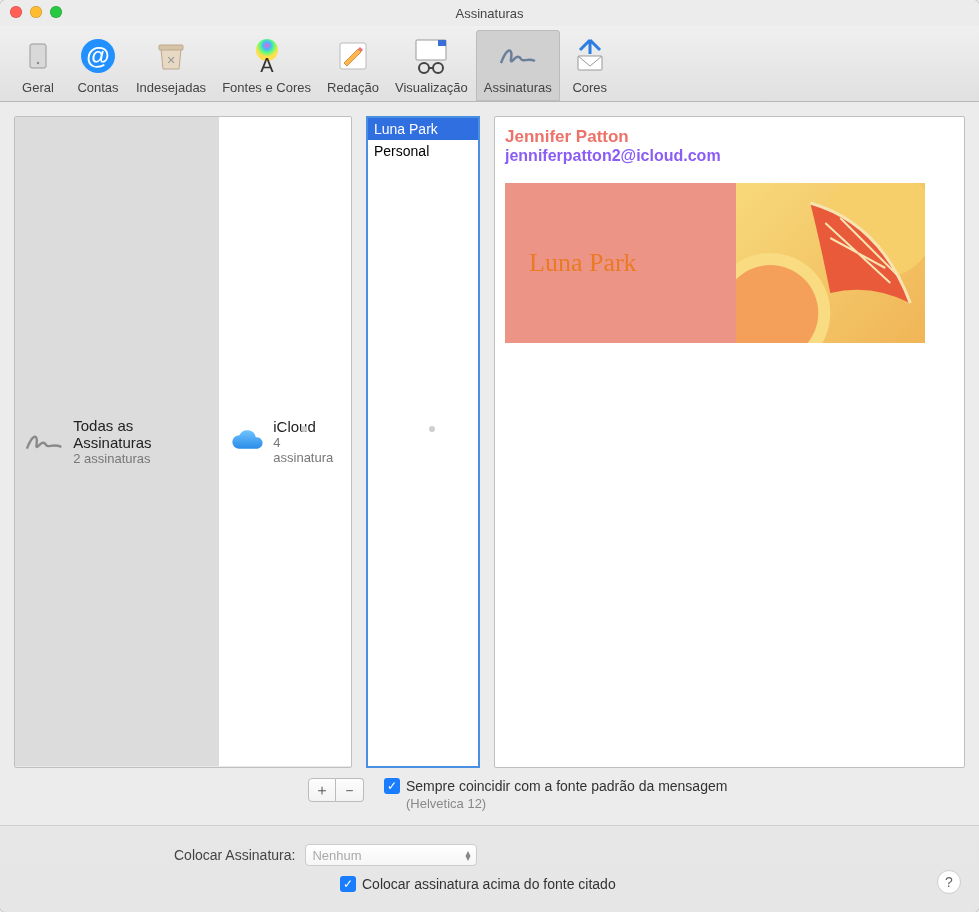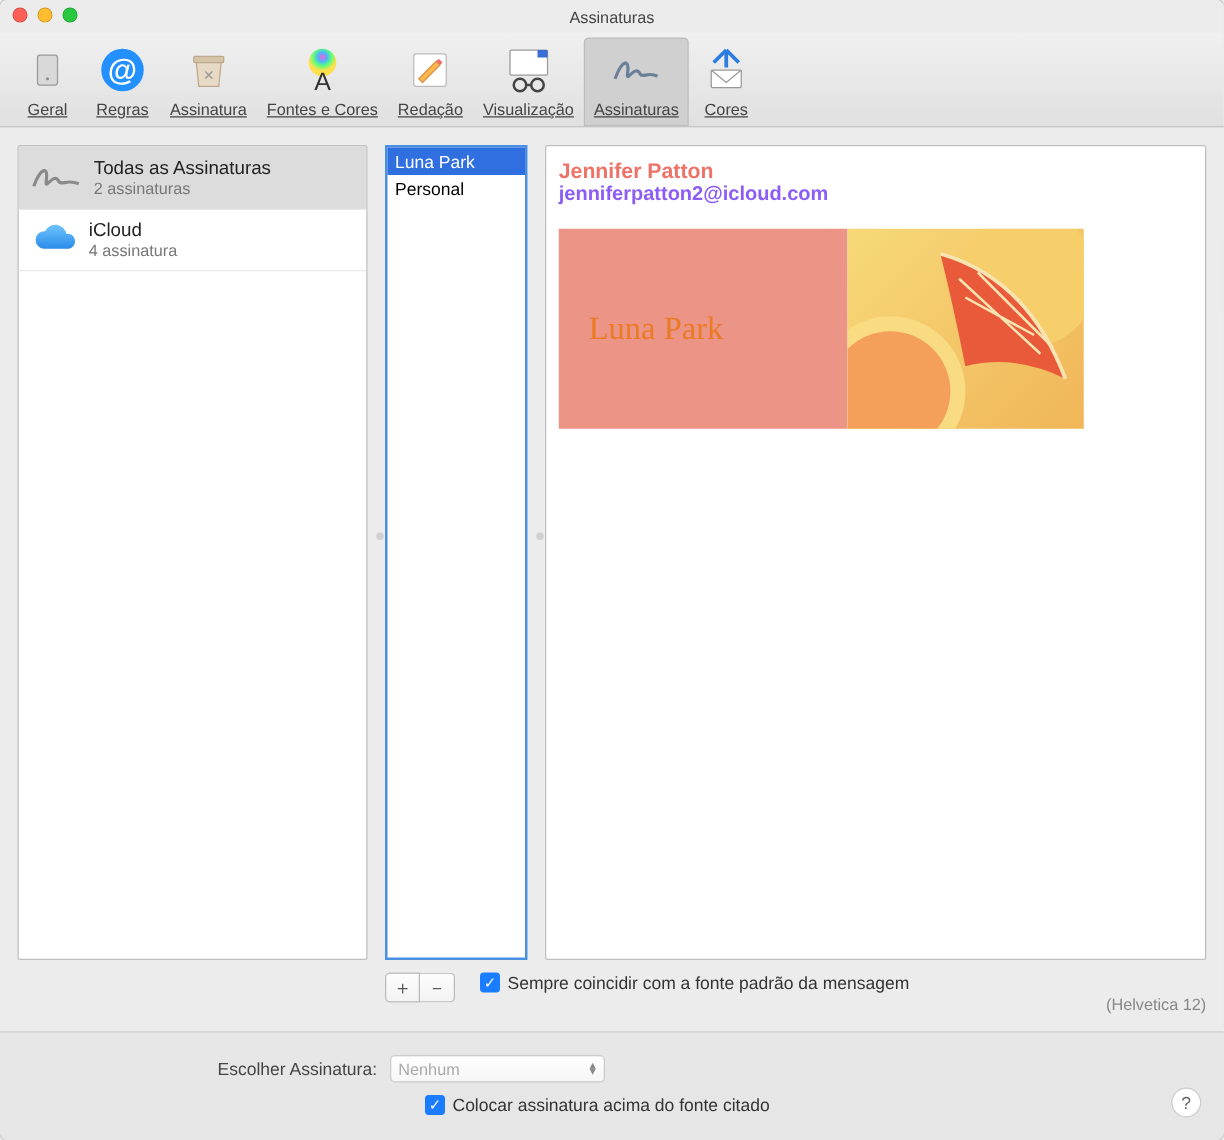--- a/index.html
+++ b/index.html
@@ -7,42 +7,42 @@
 .window { width: 979px; height: 912px; background: linear-gradient(#ececec,#e6e6e6); border-radius: 6px; box-shadow: 0 0 0 1px #c9c9c9; display: flex; flex-direction: column; }
 .titlebar { height: 26px; position: relative; display:flex; align-items:center; justify-content:center; border-top-left-radius:6px; border-top-right-radius:6px; }
 .traffic { position:absolute; left:10px; top:6px; display:flex; gap:8px;}
 .tl { width:12px; height:12px; border-radius:50%; box-shadow: inset 0 0 0 0.5px rgba(0,0,0,0.25);}
 .tl.red{background:#ff5f57;} .tl.yellow{background:#febc2e;} .tl.green{background:#28c840;}
 .title { font-size:13px; color:#444; }
 .toolbar { display:flex; padding: 4px 8px 0 8px; gap: 0; border-bottom:1px solid #b8b8b8; background:linear-gradient(#f0f0f0,#e0e0e0);}
 .tbtn { display:flex; flex-direction:column; align-items:center; padding:4px 8px 6px 8px; border-radius:4px 4px 0 0; cursor:default; }
 .tbtn.active { background:#d0d0d0; box-shadow: inset 0 0 0 1px #bcbcbc; }
 .tbtn .ic { width:44px; height:44px; display:flex; align-items:center; justify-content:center;}
-.tbtn .lbl { font-size:13px; color:#444; margin-top:2px;text-decoration:underline;}
+.tbtn .lbl { font-size:13px; color:#444; margin-top:2px;}
 .content { flex:1; display:flex; flex-direction:column; background:#ececec; padding:14px;}
 .threepane { flex:1; display:flex; gap:14px; }
 .pane { background:#fff; border:1px solid #bfbfbf; border-radius:2px; }
-.accounts { width:280px; display:flex; flex-direction:column;}
+.accounts { width:338px; display:flex; }
 .siglist { width:114px; border:2px solid #4a90e2; background:#fff;}
 .preview { flex:1; background:#fff; padding:10px;}
 .acc-item { display:flex; align-items:center; gap:8px; padding:8px 10px; border-bottom:1px solid #e8e8e8;}
 .acc-item.sel { background:#dcdcdc;}
 .acc-texts { display:flex; flex-direction:column;}
 .acc-title{font-size:15px; color:#222;}
 .acc-sub{font-size:13px; color:#777;}
 .sig-item { padding:3px 6px; font-size:14px; }
 .sig-item.sel { background:#2f6fe0; color:#fff;}
 .below { display:flex; align-items:flex-start; margin-top:10px; gap:20px; padding-left:294px;}
 .addremove { display:flex; }
 .sqbtn { width:28px; height:24px; border:1px solid #bbb; background:linear-gradient(#fdfdfd,#f3f3f3); display:flex; align-items:center; justify-content:center; font-size:15px; color:#555;}
 .sqbtn:first-child{border-radius:4px 0 0 4px;}
 .sqbtn:last-child{border-radius:0 4px 4px 0; border-left:none;}
 .chkrow { display:flex; align-items:center; gap:6px; font-size:14px; color:#333;}
 .chk { width:16px; height:16px; background:#1a7cff; border-radius:3px; display:flex; align-items:center; justify-content:center; color:#fff; font-size:12px;}
-.helv { font-size:13px; color:#888; margin-left:22px; margin-top:2px;text-align:right;}
+.helv { font-size:13px; color:#888; margin-left:22px; margin-top:2px;}
 .bottom { padding:18px 14px 10px 14px; border-top:1px solid #cfcfcf;}
 .bottomrow { display:flex; align-items:center; gap:10px; margin-bottom:10px; padding-left:160px;}
 .sel-label { font-size:14px; color:#444;}
 .popup { width:172px; height:22px; border:1px solid #ccc; border-radius:4px; background:linear-gradient(#fff,#f6f6f6); display:flex; align-items:center; justify-content:space-between; padding:0 6px; font-size:13px; color:#aaa;}
 .popup .arrows{font-size:10px; color:#888; line-height:5px;}
 .helpbtn { width:24px; height:24px; border-radius:50%; background:#fff; border:1px solid #ccc; display:flex; align-items:center; justify-content:center; font-size:14px; color:#666; position:absolute; right:18px; bottom:18px;}
 .sig-preview-name { color:#ed7268; font-weight:bold; font-size:17px;}
 .sig-preview-email { color:#8b5cf6; font-weight:bold; font-size:16px;}
 .banner { margin-top:18px; width:420px; height:160px; display:flex;}
 .banner-left{flex:1.1; background:#ec9485; display:flex; flex-direction:column; justify-content:center; padding-left:24px;}
@@ -74,31 +74,31 @@
       </div>
       <div class="lbl">Geral</div>
     </div>
     <div class="tbtn">
       <div class="ic">
         <svg width="40" height="40" viewBox="0 0 40 40">
             <circle cx="20" cy="20" r="17" fill="#2291ff"></circle>
             <text x="20" y="28" font-size="24" text-anchor="middle" fill="#fff" font-weight="bold">@</text>
           </svg>
       </div>
-      <div class="lbl">Regras</div>
+      <div class="lbl">Contas</div>
     </div>
     <div class="tbtn">
       <div class="ic">
         <svg width="38" height="38" viewBox="0 0 38 38">
             <path d="M9 12h20l-2 20H11z" fill="#e8d9c5" stroke="#bda98c"></path>
             <rect x="7" y="8" width="24" height="5" rx="1" fill="#d6c4a8" stroke="#bda98c"></rect>
             <text x="19" y="27" font-size="11" text-anchor="middle" fill="#999">✕</text>
           </svg>
       </div>
-      <div class="lbl">Assinatura</div>
+      <div class="lbl">Indesejadas</div>
     </div>
     <div class="tbtn">
       <div class="ic">
         <svg width="40" height="40" viewBox="0 0 40 40">
           <defs>
               <radialGradient id="rg" cx="50%" cy="30%">
                 <stop offset="0%" stop-color="#ff5fd2"></stop>
                 <stop offset="33%" stop-color="#4ab4ff"></stop>
                 <stop offset="66%" stop-color="#5dff7a"></stop>
                 <stop offset="100%" stop-color="#ffdf4a"></stop>
@@ -222,21 +222,21 @@
           <div class="chk">✓</div>
           <span>Sempre coincidir com a fonte padrão da mensagem</span>
         </div>
         <div class="helv">(Helvetica 12)</div>
       </div>
     </div>
   </div>
 
   <div class="bottom" style="position:relative;">
     <div class="bottomrow">
-      <span class="sel-label">Escolher Assinatura:</span>
+      <span class="sel-label">Colocar Assinatura:</span>
       <div class="popup">
         <span>Nenhum</span>
         <span class="arrows">▴<br>▾</span>
       </div>
     </div>
     <div class="bottomrow" style="padding-left:326px;">
       <div class="chkrow">
         <div class="chk">✓</div>
         <span>Colocar assinatura acima do fonte citado</span>
       </div>

